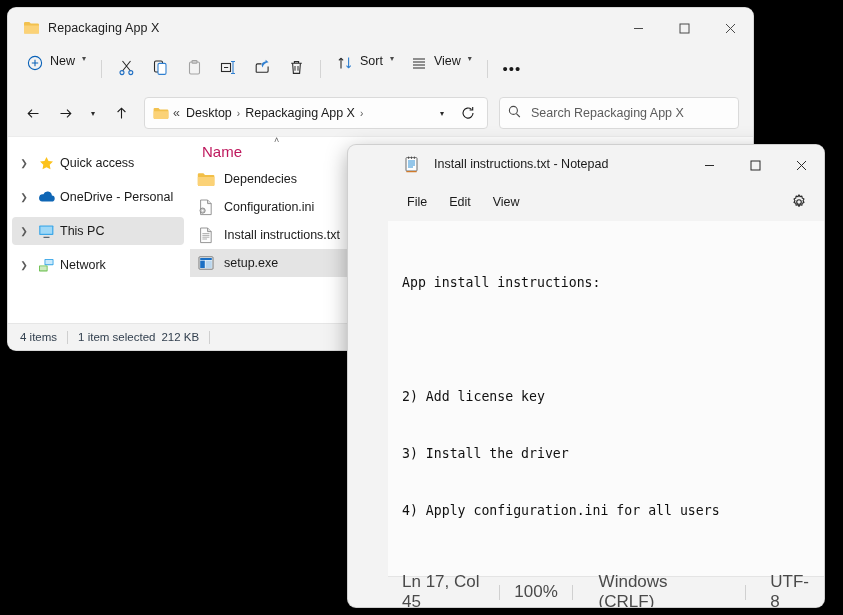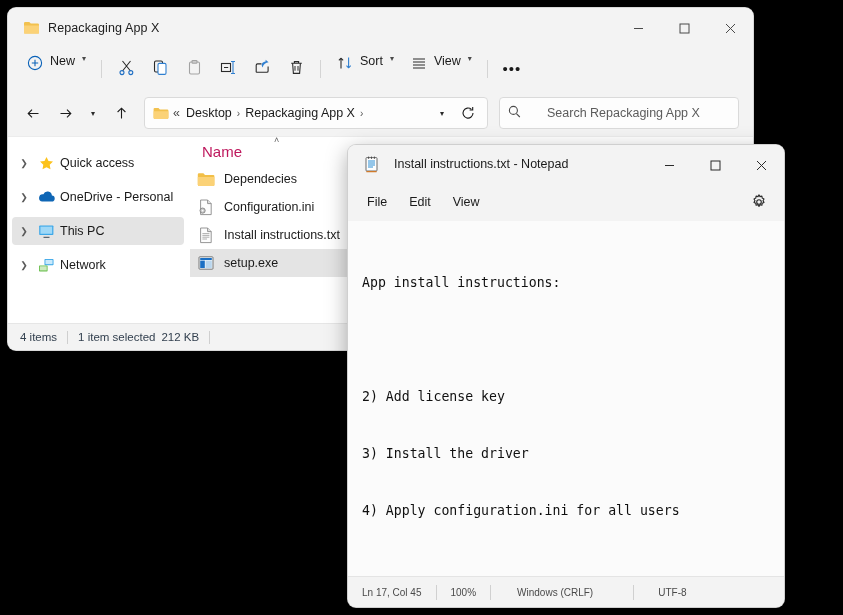--- a/index.html
+++ b/index.html
@@ -89,21 +89,21 @@
     max-width: 330px;
   }
   .addr-folder { width: 16px; height: 14px; margin-right: 4px; }
   .addr-crumbs { display: flex; align-items: center; flex: 1 1 auto; font-size: 12.5px; color: #1a1a1a; }
   .crumb { padding: 2px 3px; border-radius: 3px; }
   .crumb-sep { color: #555; font-size: 10px; margin: 0 2px; }
   .addr-right { display: flex; align-items: center; }
   .searchbox {
     width: 222px; height: 30px; margin-left: 9px;
     background: #fdfdfd; border: 1px solid #dadada; border-radius: 4px;
-    display: flex; align-items: center; padding: 0 8px; gap: 24px;
+    display: flex; align-items: center; padding: 0 8px; gap: 8px;
   }
   .searchbox input {
     border: none; outline: none; background: transparent;
     font-family: "Liberation Sans", sans-serif;
     font-size: 12.5px; color: #1a1a1a; width: 100%;
   }
   .searchbox input::placeholder { color: #5c5c5c; }
 
   .exp-body {
     flex: 1 1 auto; display: flex; background: #ffffff; min-height: 0;
@@ -156,21 +156,21 @@
 
   
   #notepad {
     position: absolute;
     left: 348px; top: 145px;
     width: 436px; height: 462px;
     background: #f3f3f3;
     border-radius: 8px;
     box-shadow: 0 0 0 1px #cfcfcf, 0 6px 22px rgba(0,0,0,0.35);
     overflow: hidden;
-    display: flex; flex-direction: column;
+    display: flex; flex-direction: column; padding-left: 40px;
   }
   .np-titlebar {
     height: 38px; flex: 0 0 38px;
     display: flex; align-items: center; position: relative;
     background: #f3f3f3;
   }
   .np-title-icon { margin-left: 14px; width: 18px; height: 18px; display:flex; align-items:center; justify-content:center;}
   .np-title-text { margin-left: 14px; font-size: 12.5px; color: #1a1a1a; }
   .np-menubar {
     height: 38px; flex: 0 0 38px;
@@ -195,21 +195,21 @@
     white-space: pre;
     overflow: hidden;
     min-height: 0;
   }
   .np-line { height: 19px; }
   .np-status {
     height: 30px; flex: 0 0 30px;
     background: #f3f3f3;
     display: flex; align-items: center;
     border-top: 1px solid #e4e4e4;
-    font-size: 10px; color: #4a4a4a;
+    font-size: 17px; color: #4a4a4a;
   }
   .np-st-seg { padding: 0 14px; }
   .np-st-div { width: 1px; height: 15px; background: #d0d0d0; }
 </style>
 </head>
 <body>
 
 <div id="explorer">
 
   <div class="exp-titlebar">

